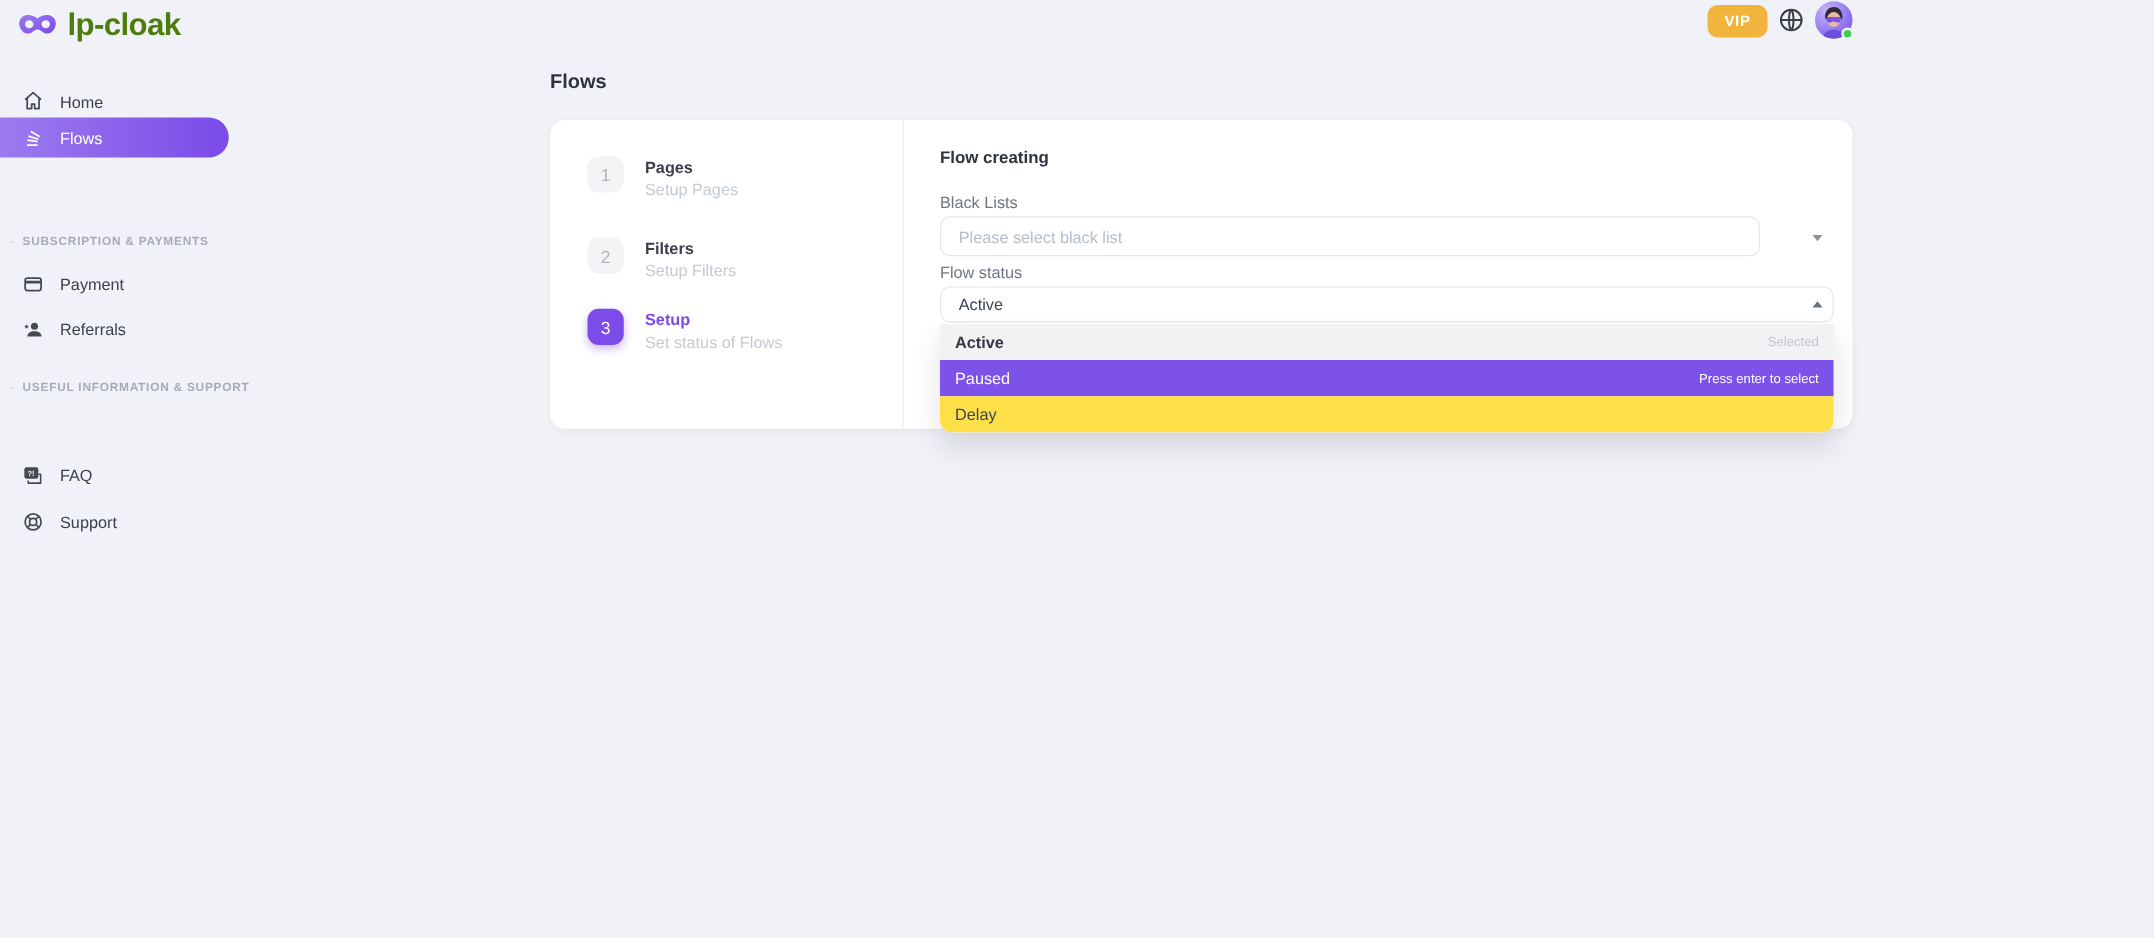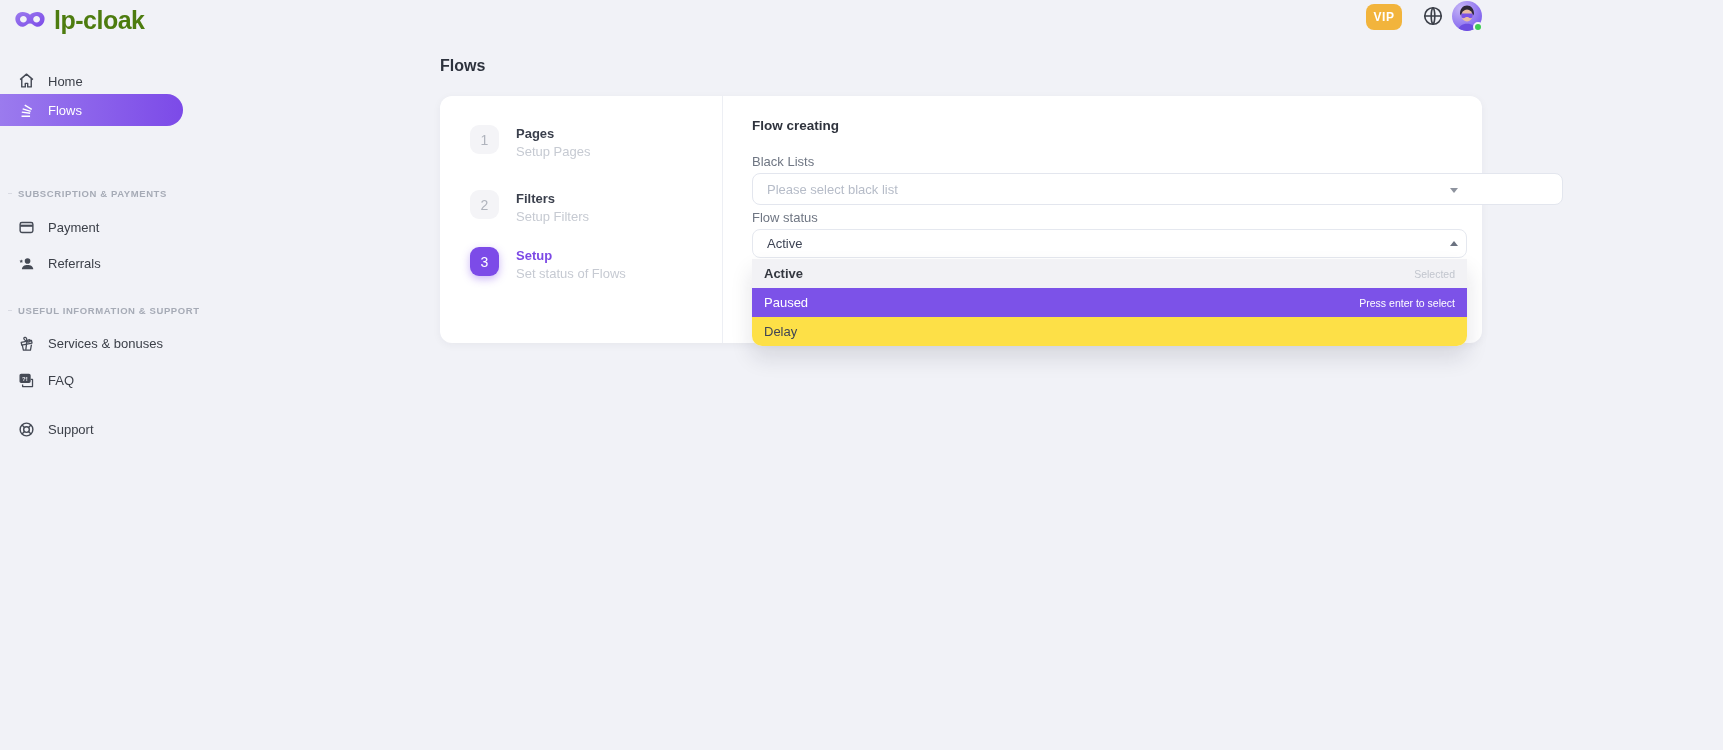--- a/index.html
+++ b/index.html
@@ -8,21 +8,21 @@
     font-family:"Liberation Sans","DejaVu Sans",sans-serif;
     background:#F1F2F7; color:#3c4049; overflow:hidden;
   }
   .screen { position:relative; width:1723px; height:750px; }
 
   
   .logo { position:absolute; left:14px; top:6px; display:flex; align-items:center; gap:8px; }
   .logo-text { font-size:25px; font-weight:bold; color:#4d7c0f; letter-spacing:-0.5px; }
 
   
-  .vip-btn { position:absolute; left:1366px; top:4px; width:36px; height:26px;
+  .vip-btn { position:absolute; left:1366px; top:4px; width:48px; height:26px;
     background:#F2B43C; color:#fff; font-size:12px; font-weight:bold; letter-spacing:0.5px;
     border:none; border-radius:8px; cursor:pointer; }
   .globe { position:absolute; left:1422px; top:5px; width:22px; height:22px; color:#3b3f48; cursor:pointer; }
   .avatar-wrap { position:absolute; left:1452px; top:1px; width:30px; height:30px; cursor:pointer; }
   .avatar { width:30px; height:30px; border-radius:50%; overflow:hidden;
     background:radial-gradient(circle at 30% 25%, #c4b4f6, #8365ee 75%); position:relative; }
   .online-dot { position:absolute; right:-1px; bottom:-1px; width:10px; height:10px;
     background:#3FCD52; border:2px solid #F1F2F7; border-radius:50%; }
 
   
@@ -33,21 +33,21 @@
   .side-item svg { width:100%; height:100%; }
   .si-home { top:55px;align-items:flex-end; }
   .si-flows { top:94px; height:32px; border-radius:0 16px 16px 0;
     background:linear-gradient(90deg,#9B7BEE,#7C4AE8); color:#fff; }
   .si-flows .ic { color:#fff; }
   .si-blacklist { top:130px; }
   .si-payment { top:210px; }
   .si-referrals { top:246px; }
   .si-services { top:326px; }
   .si-faq { top:363px; }
-  .si-support { top:412px; }
+  .si-support { top:400px; }
   .side-header { position:absolute; left:0; width:183px; height:20px; display:flex;
     align-items:center; gap:6px; font-size:9.5px; font-weight:bold; letter-spacing:0.6px;
     color:#A6ABB6; padding-left:8px; white-space:nowrap; }
   .side-header::before { content:""; width:4px; height:1px; background:#d9dbe3; flex:0 0 auto; }
   .side-header::after { content:""; flex:1 1 aupx; height:1px; background:#d9dbe3; margin-right:12px; }
   .sh-1 { top:183px;text-align:center; }
   .sh-2 { top:300px; }
 
   
   .page-title { position:absolute; left:440px; top:57px; font-size:16px; font-weight:600; color:#2d323d; }
@@ -63,21 +63,21 @@
   .step.active .step-num { background:#7C4BE8; color:#fff; box-shadow:0 3px 8px rgba(124,75,232,0.4); }
   .step-title { font-size:13px; font-weight:bold; color:#3a3f4c; padding-top:1px; }
   .step.active .step-title { color:#7C49E5; }
   .step-sub { font-size:13px; color:#c6cad2; margin-top:3px; }
 
   
   .form-title { position:absolute; left:312px; top:22px; font-size:13.5px; font-weight:bold; color:#2f333d; }
   .fld-label { position:absolute; left:312px; font-size:13px; color:#6f7683; }
   .lbl-bl { top:58px; }
   .lbl-fs { top:114px; }
-  .bl-input { position:absolute; left:312px; top:77px; width:811px; height:32px;
+  .bl-input { position:absolute; left:312px; top:77px; width:656px; height:32px;
     border:1px solid #e3e6ee; border-radius:8px; background:#fff; padding:0 30px 0 14px;
     font-size:13px; color:#3d4354; font-family:inherit; outline:none; }
   .bl-input::placeholder { color:#b6bcc8; }
   .caret { position:absolute; width:0; height:0; border-left:4.5px solid transparent;
     border-right:4.5px solid transparent; pointer-events:none; }
   .caret-down { left:1010px; top:92px; border-top:5px solid #8e939e; }
   .caret-up { left:1010px; top:145px; border-bottom:5px solid #6b7280; }
 
   .select-box { position:absolute; left:312px; top:133px; width:715px; height:29px;
     border:1px solid #e5e8ef; border-radius:8px; background:#fff; display:flex;
@@ -173,30 +173,20 @@
         <path d="M4.6 6.2l.8 1.6 1.8.3-1.3 1.2.3 1.8-1.6-.9-1.6.9.3-1.8L2 8.1l1.8-.3z"></path>
       </svg>
     </span>
     <span>Referrals</span>
   </div>
 
   <div class="side-header sh-2">
     <span>USEFUL INFORMATION &amp; SUPPORT</span>
   </div>
 
-  <div class="side-item si-services">
-    <span class="ic">
-      <svg viewBox="0 0 24 24" fill="none" stroke="currentColor" stroke-width="1.8" stroke-linejoin="round">
-        <path d="M4.5 10.5 19 7.5l.8 3.8-14.5 3z"></path>
-        <path d="M6 14l1.6 7.5h10l1.4-7.8"></path>
-        <path d="M12.5 9 11 21M12 9c-1.8-1.3-4.6-3.4-3.6-5 .9-1.5 3.3-.4 3.8 1.3.3 1.1.1 2.5-.2 3.7.8-1 1.9-2 3-2.3 1.7-.5 3.2 1.5 1.8 2.6-1.3 1-3.4.5-4.8-.3z"></path>
-      </svg>
-    </span>
-    <span>Services &amp; bonuses</span>
-  </div>
 
   <div class="side-item si-faq">
     <span class="ic">
       <svg viewBox="0 0 24 24" fill="none" stroke="currentColor" stroke-width="1.8">
         <rect x="3" y="3.5" width="14" height="11" rx="1.5" fill="currentColor"></rect>
         <text x="5.6" y="12.2" font-size="8.5" font-weight="bold" fill="#F1F2F7" stroke="none" font-family="Liberation Sans,sans-serif">?!</text>
         <path d="M6.5 17.5v3h14v-10h-2.5" stroke-linejoin="round"></path>
       </svg>
     </span>
     <span>FAQ</span>

